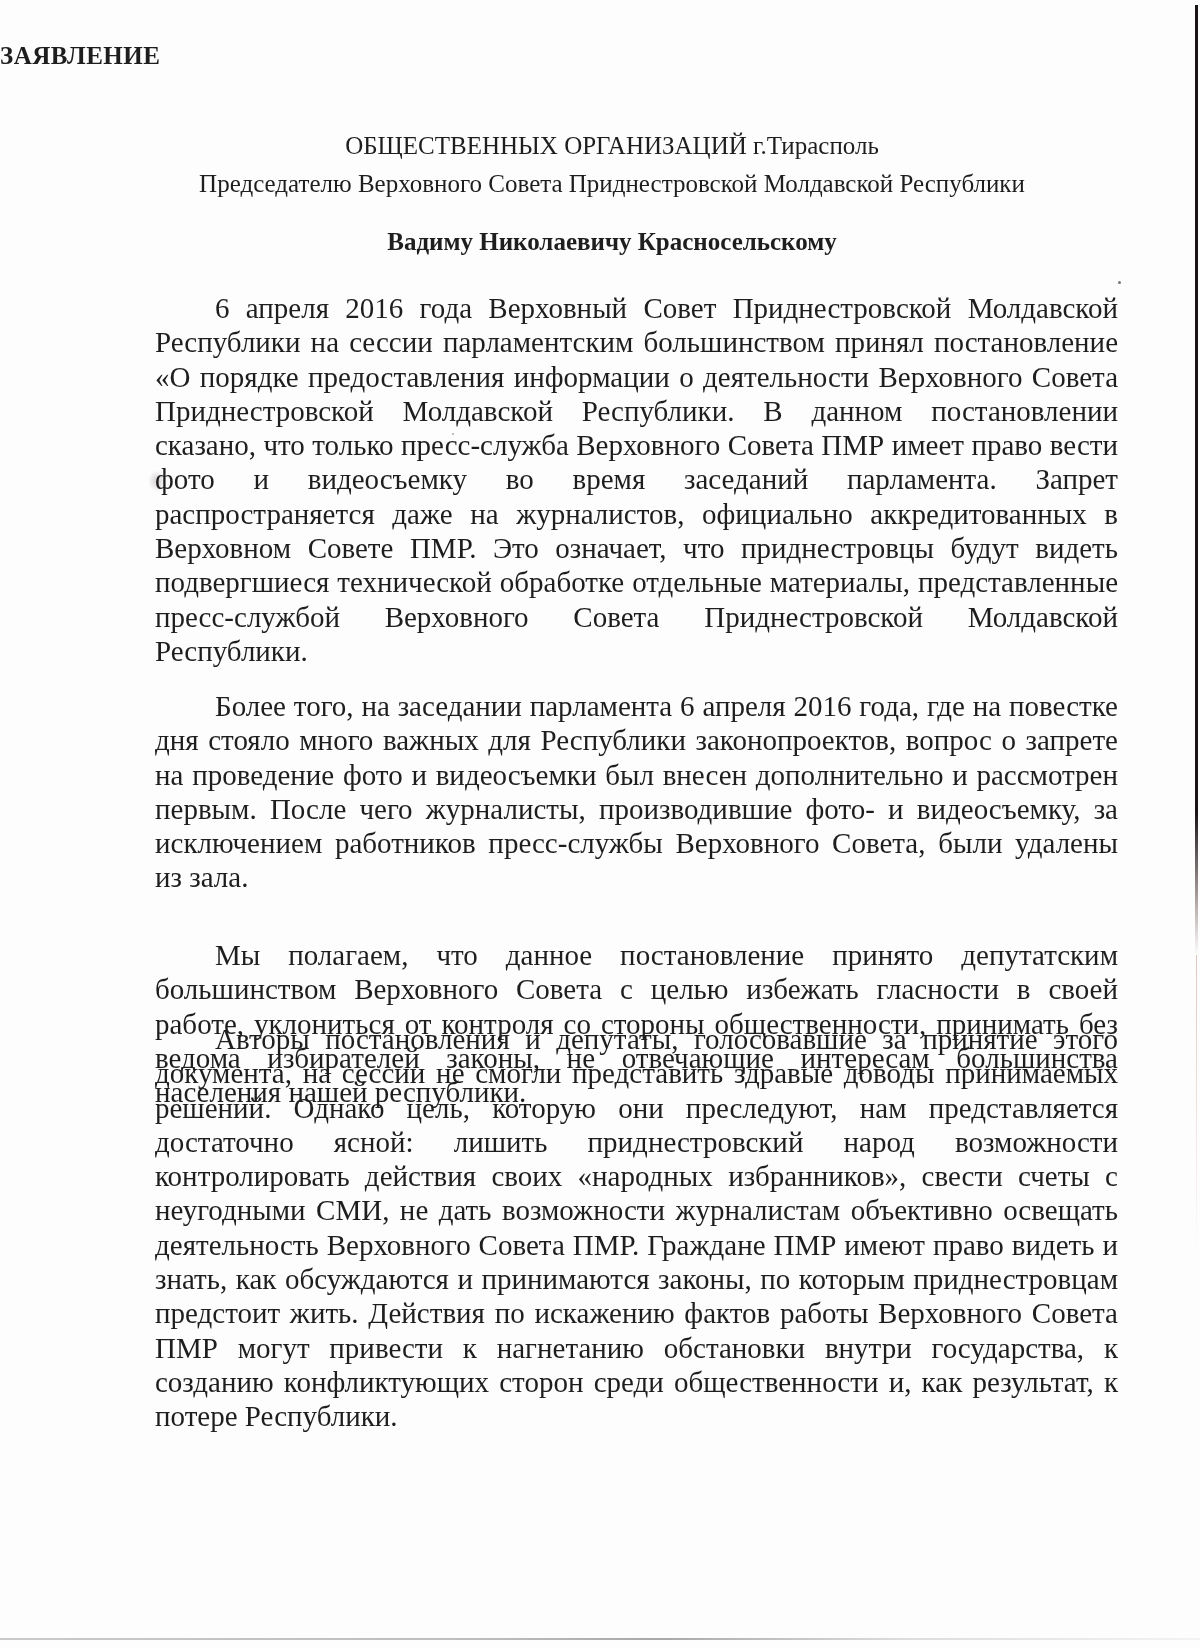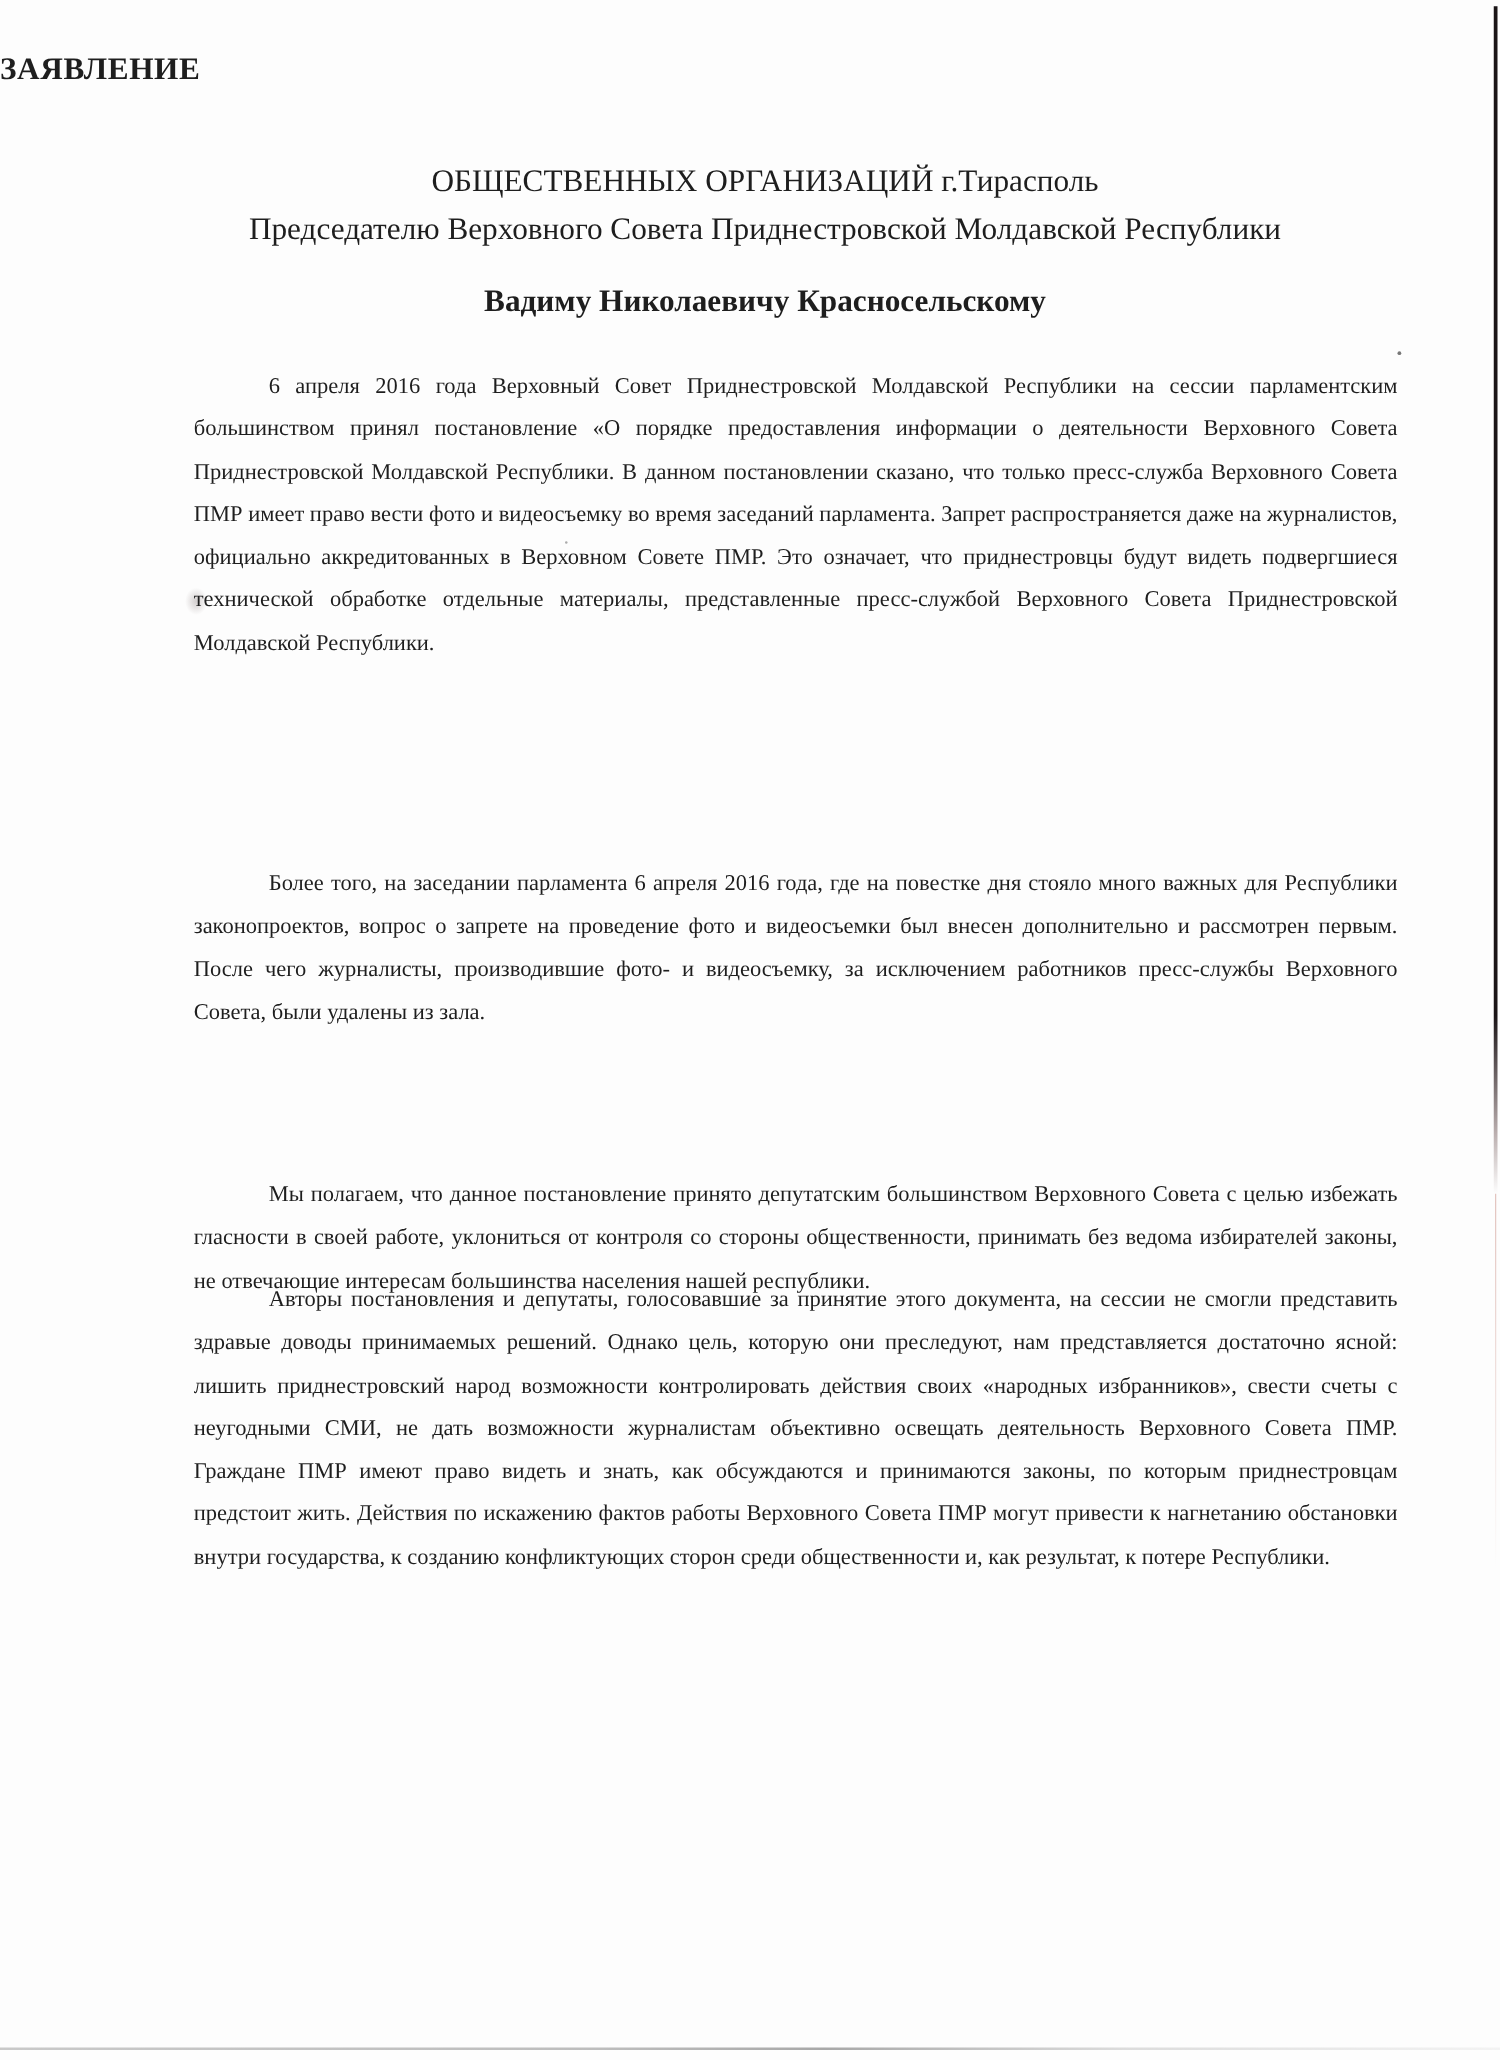--- a/index.html
+++ b/index.html
@@ -83,21 +83,21 @@
       font-size: 25px;
     }
     .h-orgs { top: 132px; left: 12px; }
     .h-addressee { top: 170px; left: 12px; }
     .h-name { top: 228px; left: 12px; font-weight: bold; }
 
     .para {
       position: absolute;
       left: 155px;
       width: 963px;
-      font-size: 18px;
+      font-size: 29px;
       line-height: 34.3px;
       text-align: justify;
       text-indent: 60px;
       margin: 0;
     }
     .p1 { top: 291px; }
     .p2 { top: 689px; }
     .p3 { top: 938px; }
     .p4 { top: 1022px; }
   </style>

